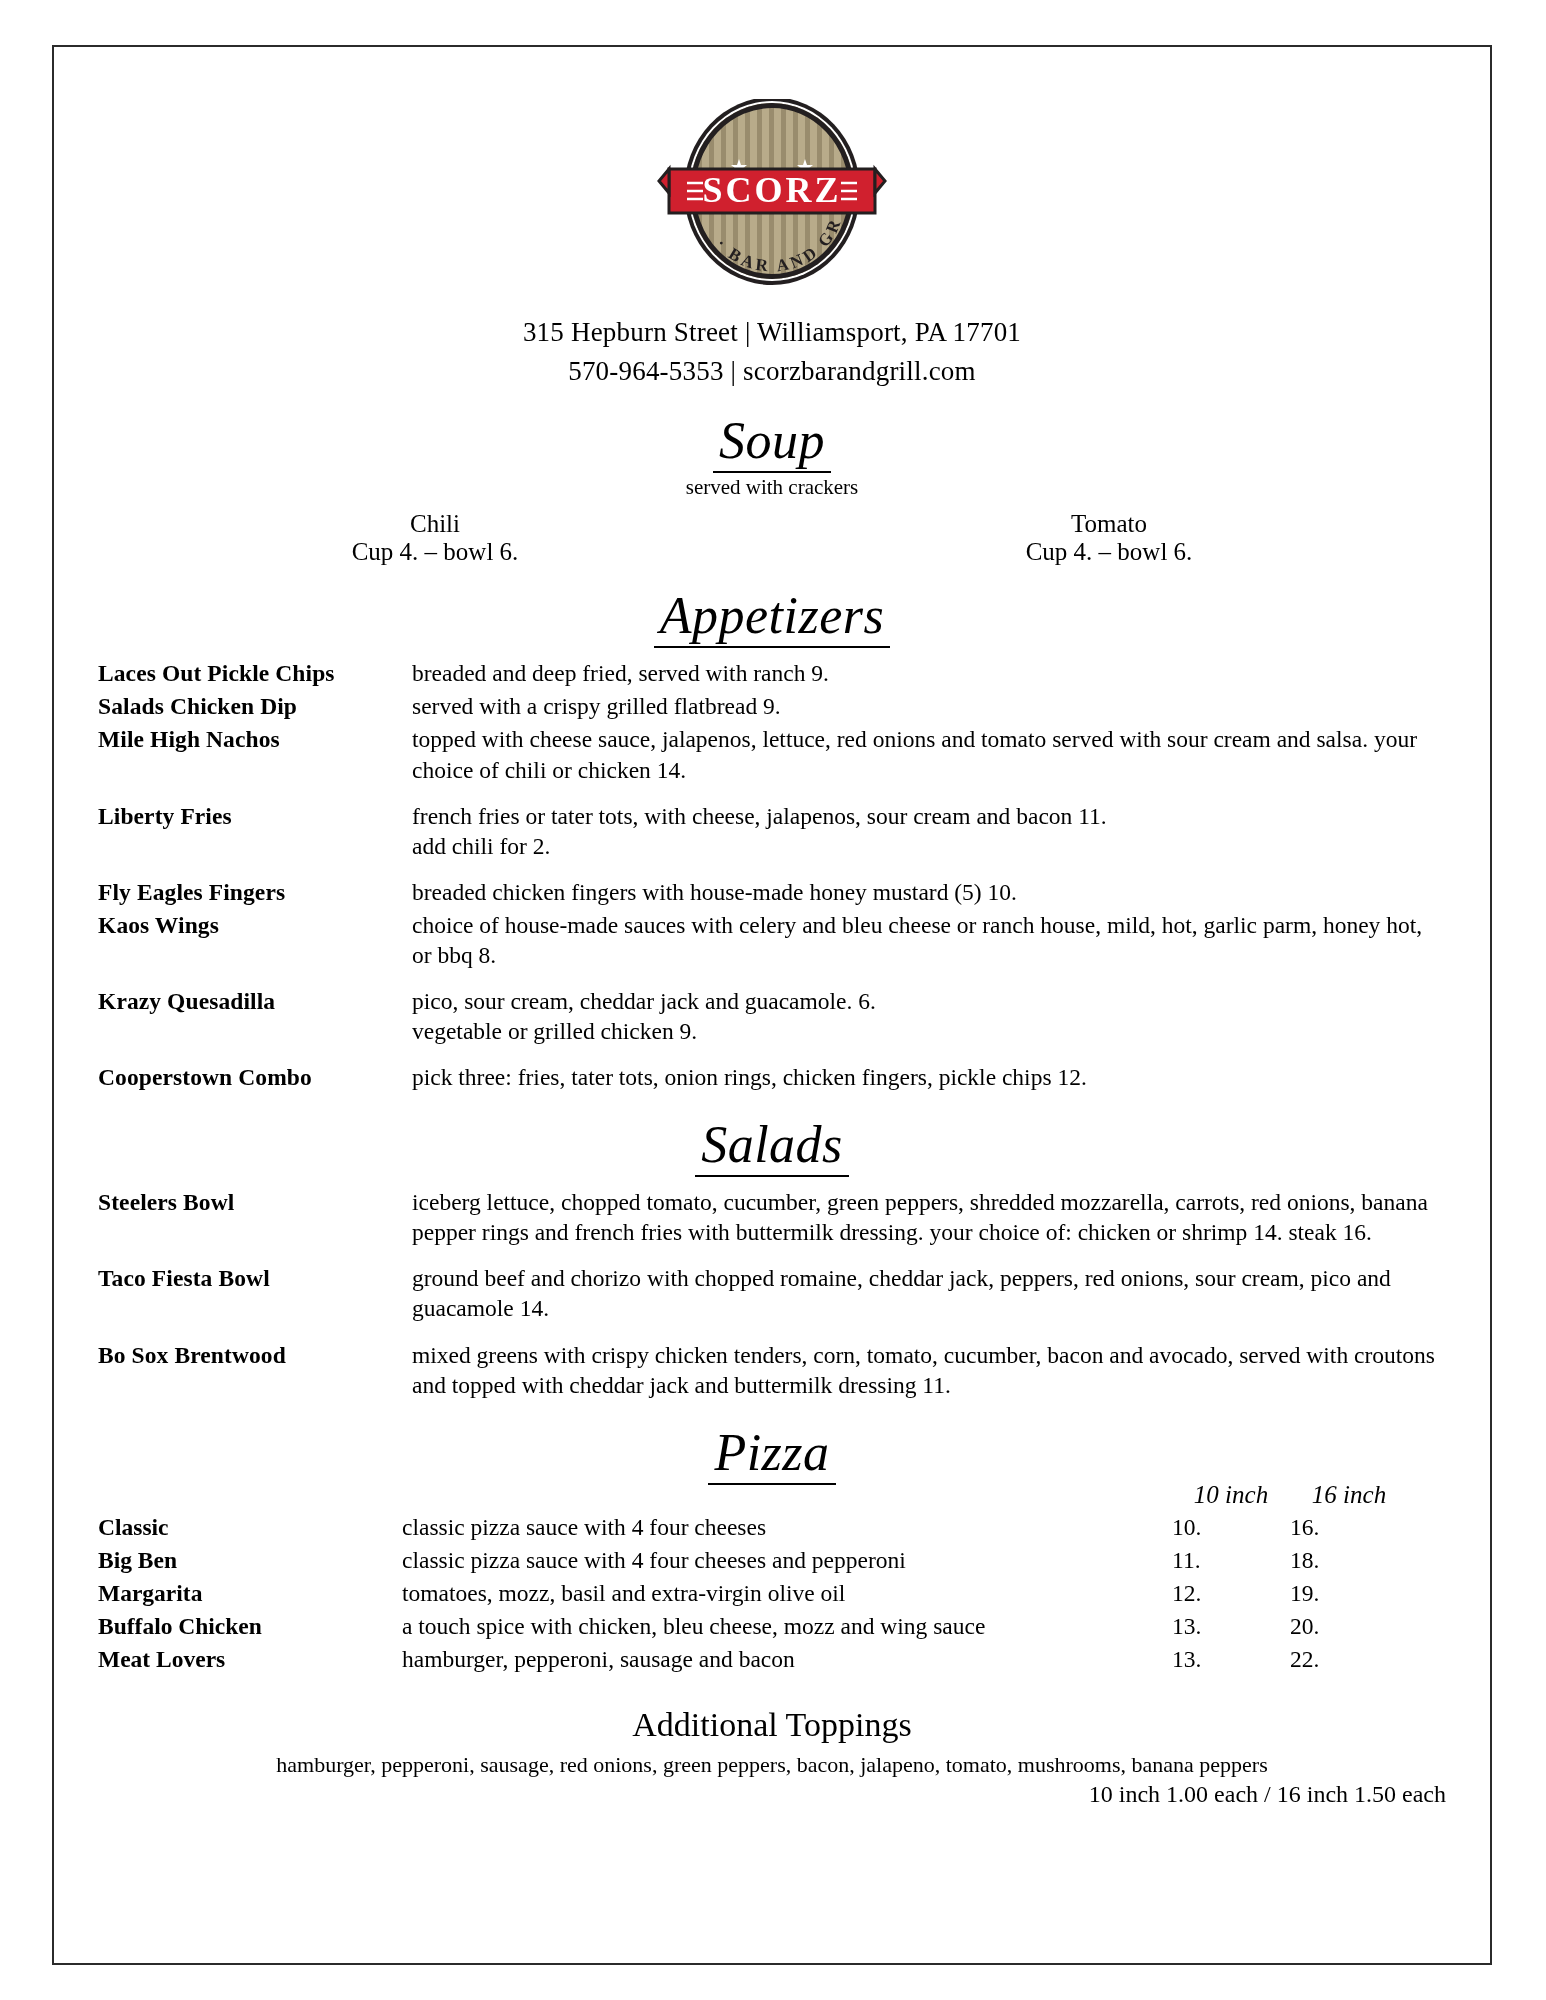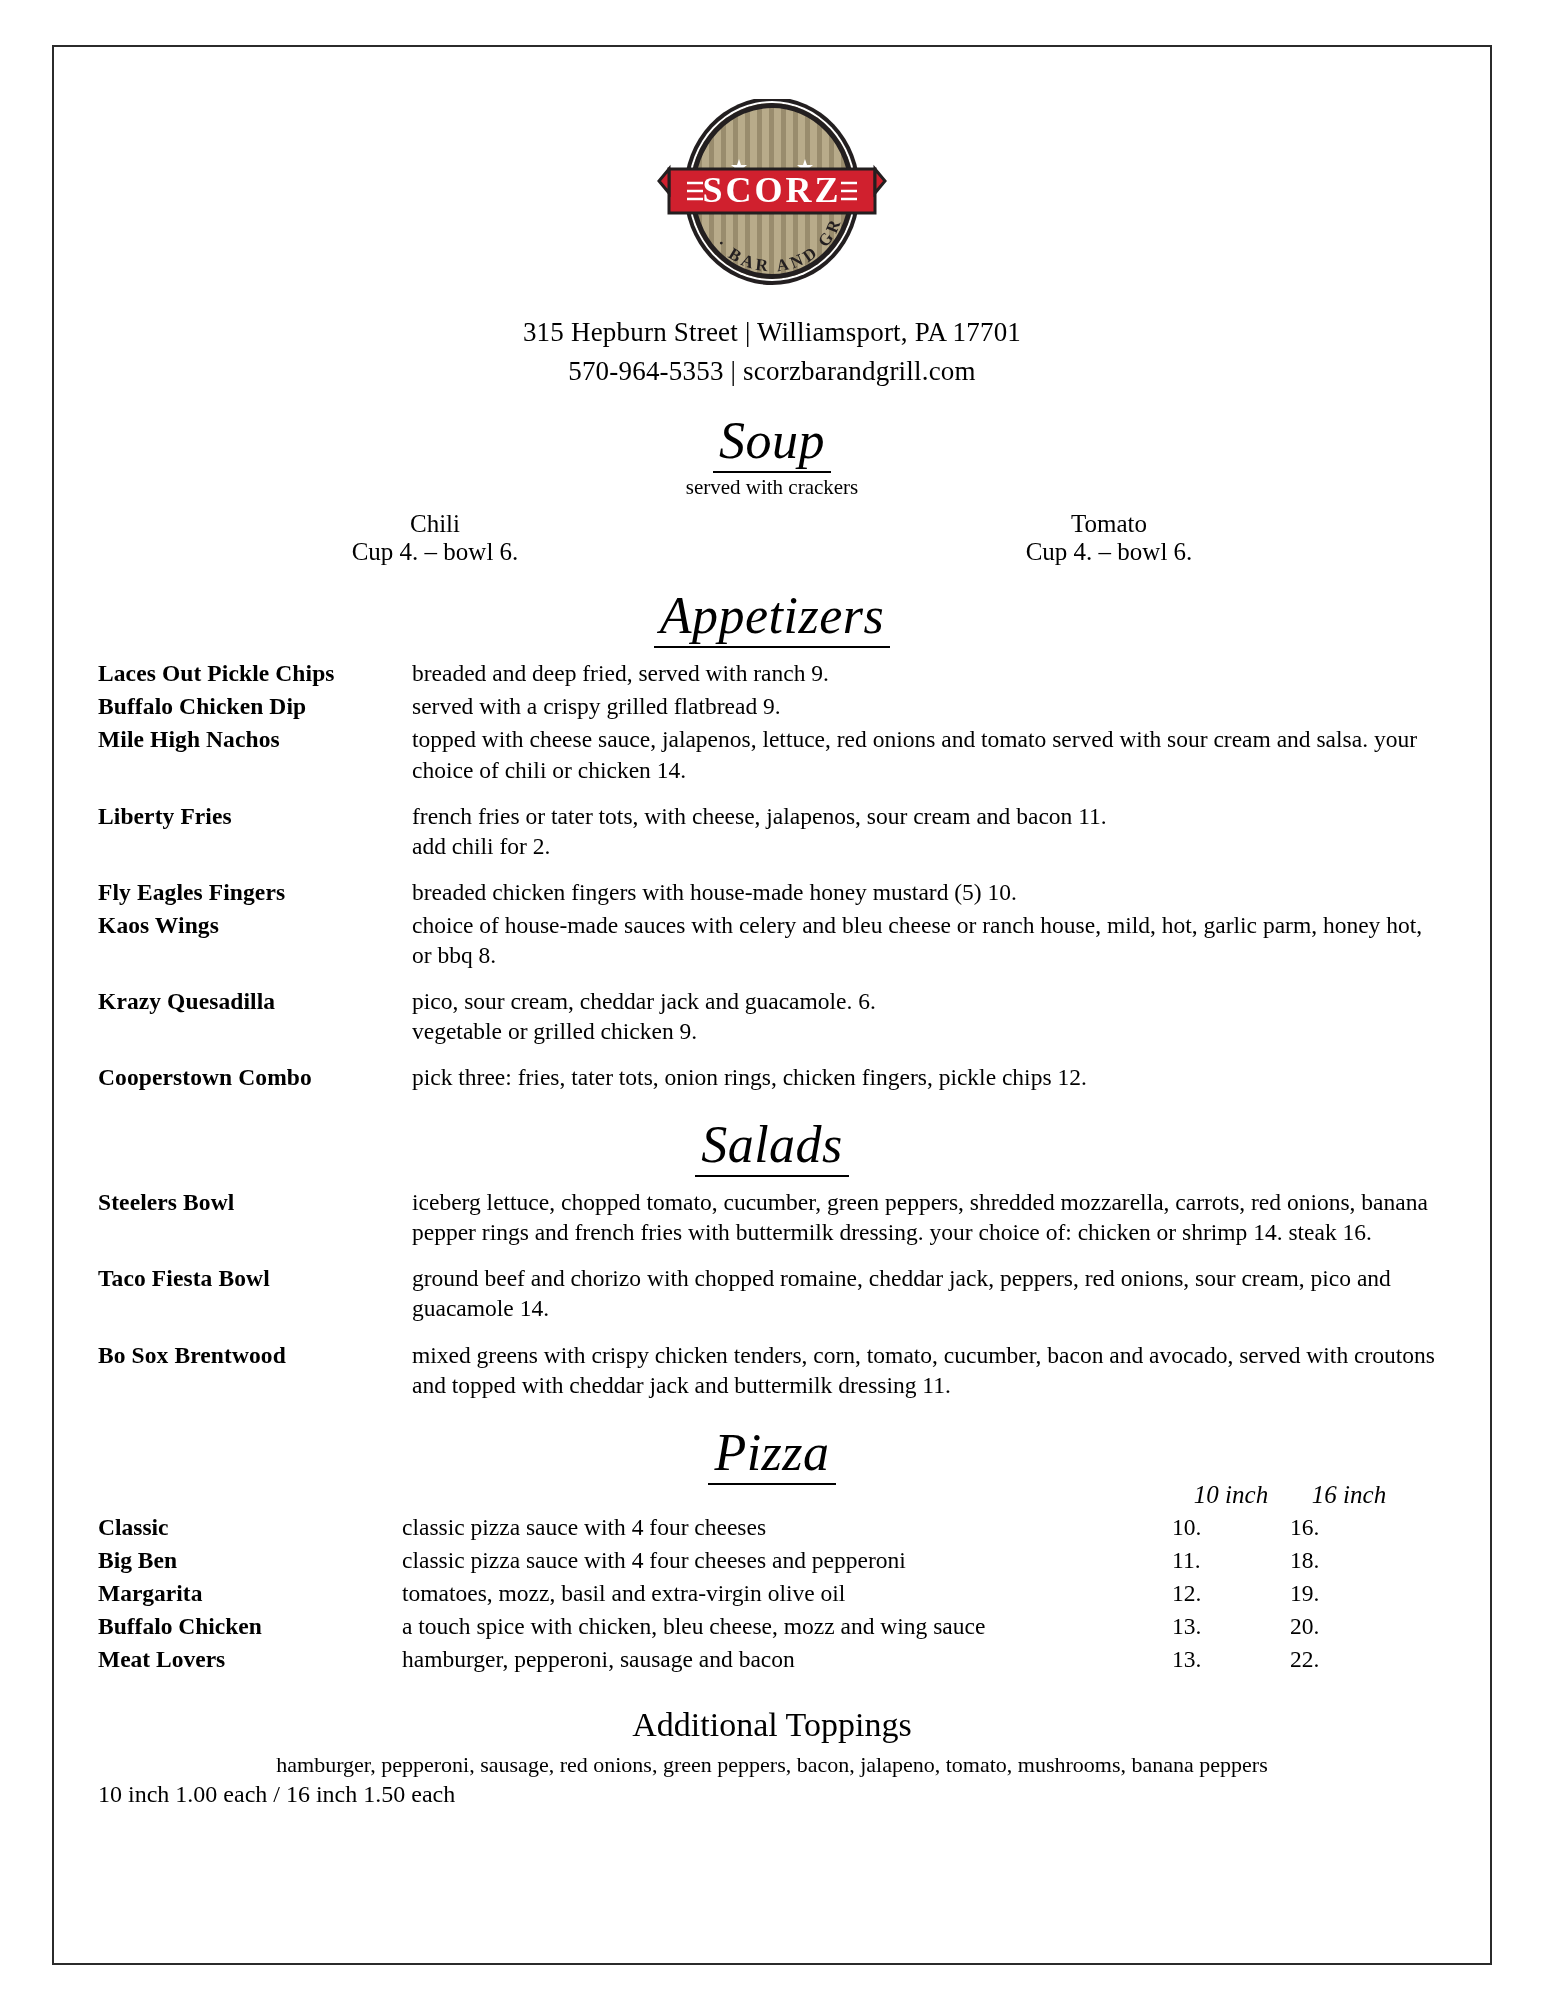--- a/index.html
+++ b/index.html
@@ -146,21 +146,21 @@
     font-size: 34px;
     margin-top: 30px;
   }
   .toppings-line {
     text-align: center;
     font-size: 22px;
     margin-top: 6px;
     line-height: 1.35;
   }
   .toppings-price {
-    text-align: left;
+    text-align: right;
     font-size: 24px;
     margin-top: 2px;
   }
 </style>
 </head>
 <body>
 
 <div class="page">
   <div class="inner">
 
@@ -245,21 +245,21 @@
     </div>
 
     <div class="section-title"><span>Appetizers</span></div>
     <table class="items">
       <tbody>
           <tr>
         <td class="name">Laces Out Pickle Chips</td>
         <td class="desc">breaded and deep fried, served with ranch  9.</td>
       </tr>
       <tr>
-        <td class="name">Buffalo Chicken Dip</td>
+        <td class="name">Salads Chicken Dip</td>
         <td class="desc">served with a crispy grilled flatbread  9.</td>
       </tr>
       <tr class="gap">
         <td class="name">Mile High Nachos</td>
         <td class="desc" style="white-space:pre-line">topped with cheese sauce, jalapenos, lettuce, red onions and tomato served with sour cream and salsa. your choice of chili or chicken  14.</td>
       </tr>
       <tr class="gap">
         <td class="name">Liberty Fries</td>
         <td class="desc" style="white-space:pre-line">french fries or tater tots, with cheese, jalapenos, sour cream and bacon  11.
 add chili for  2.</td>

